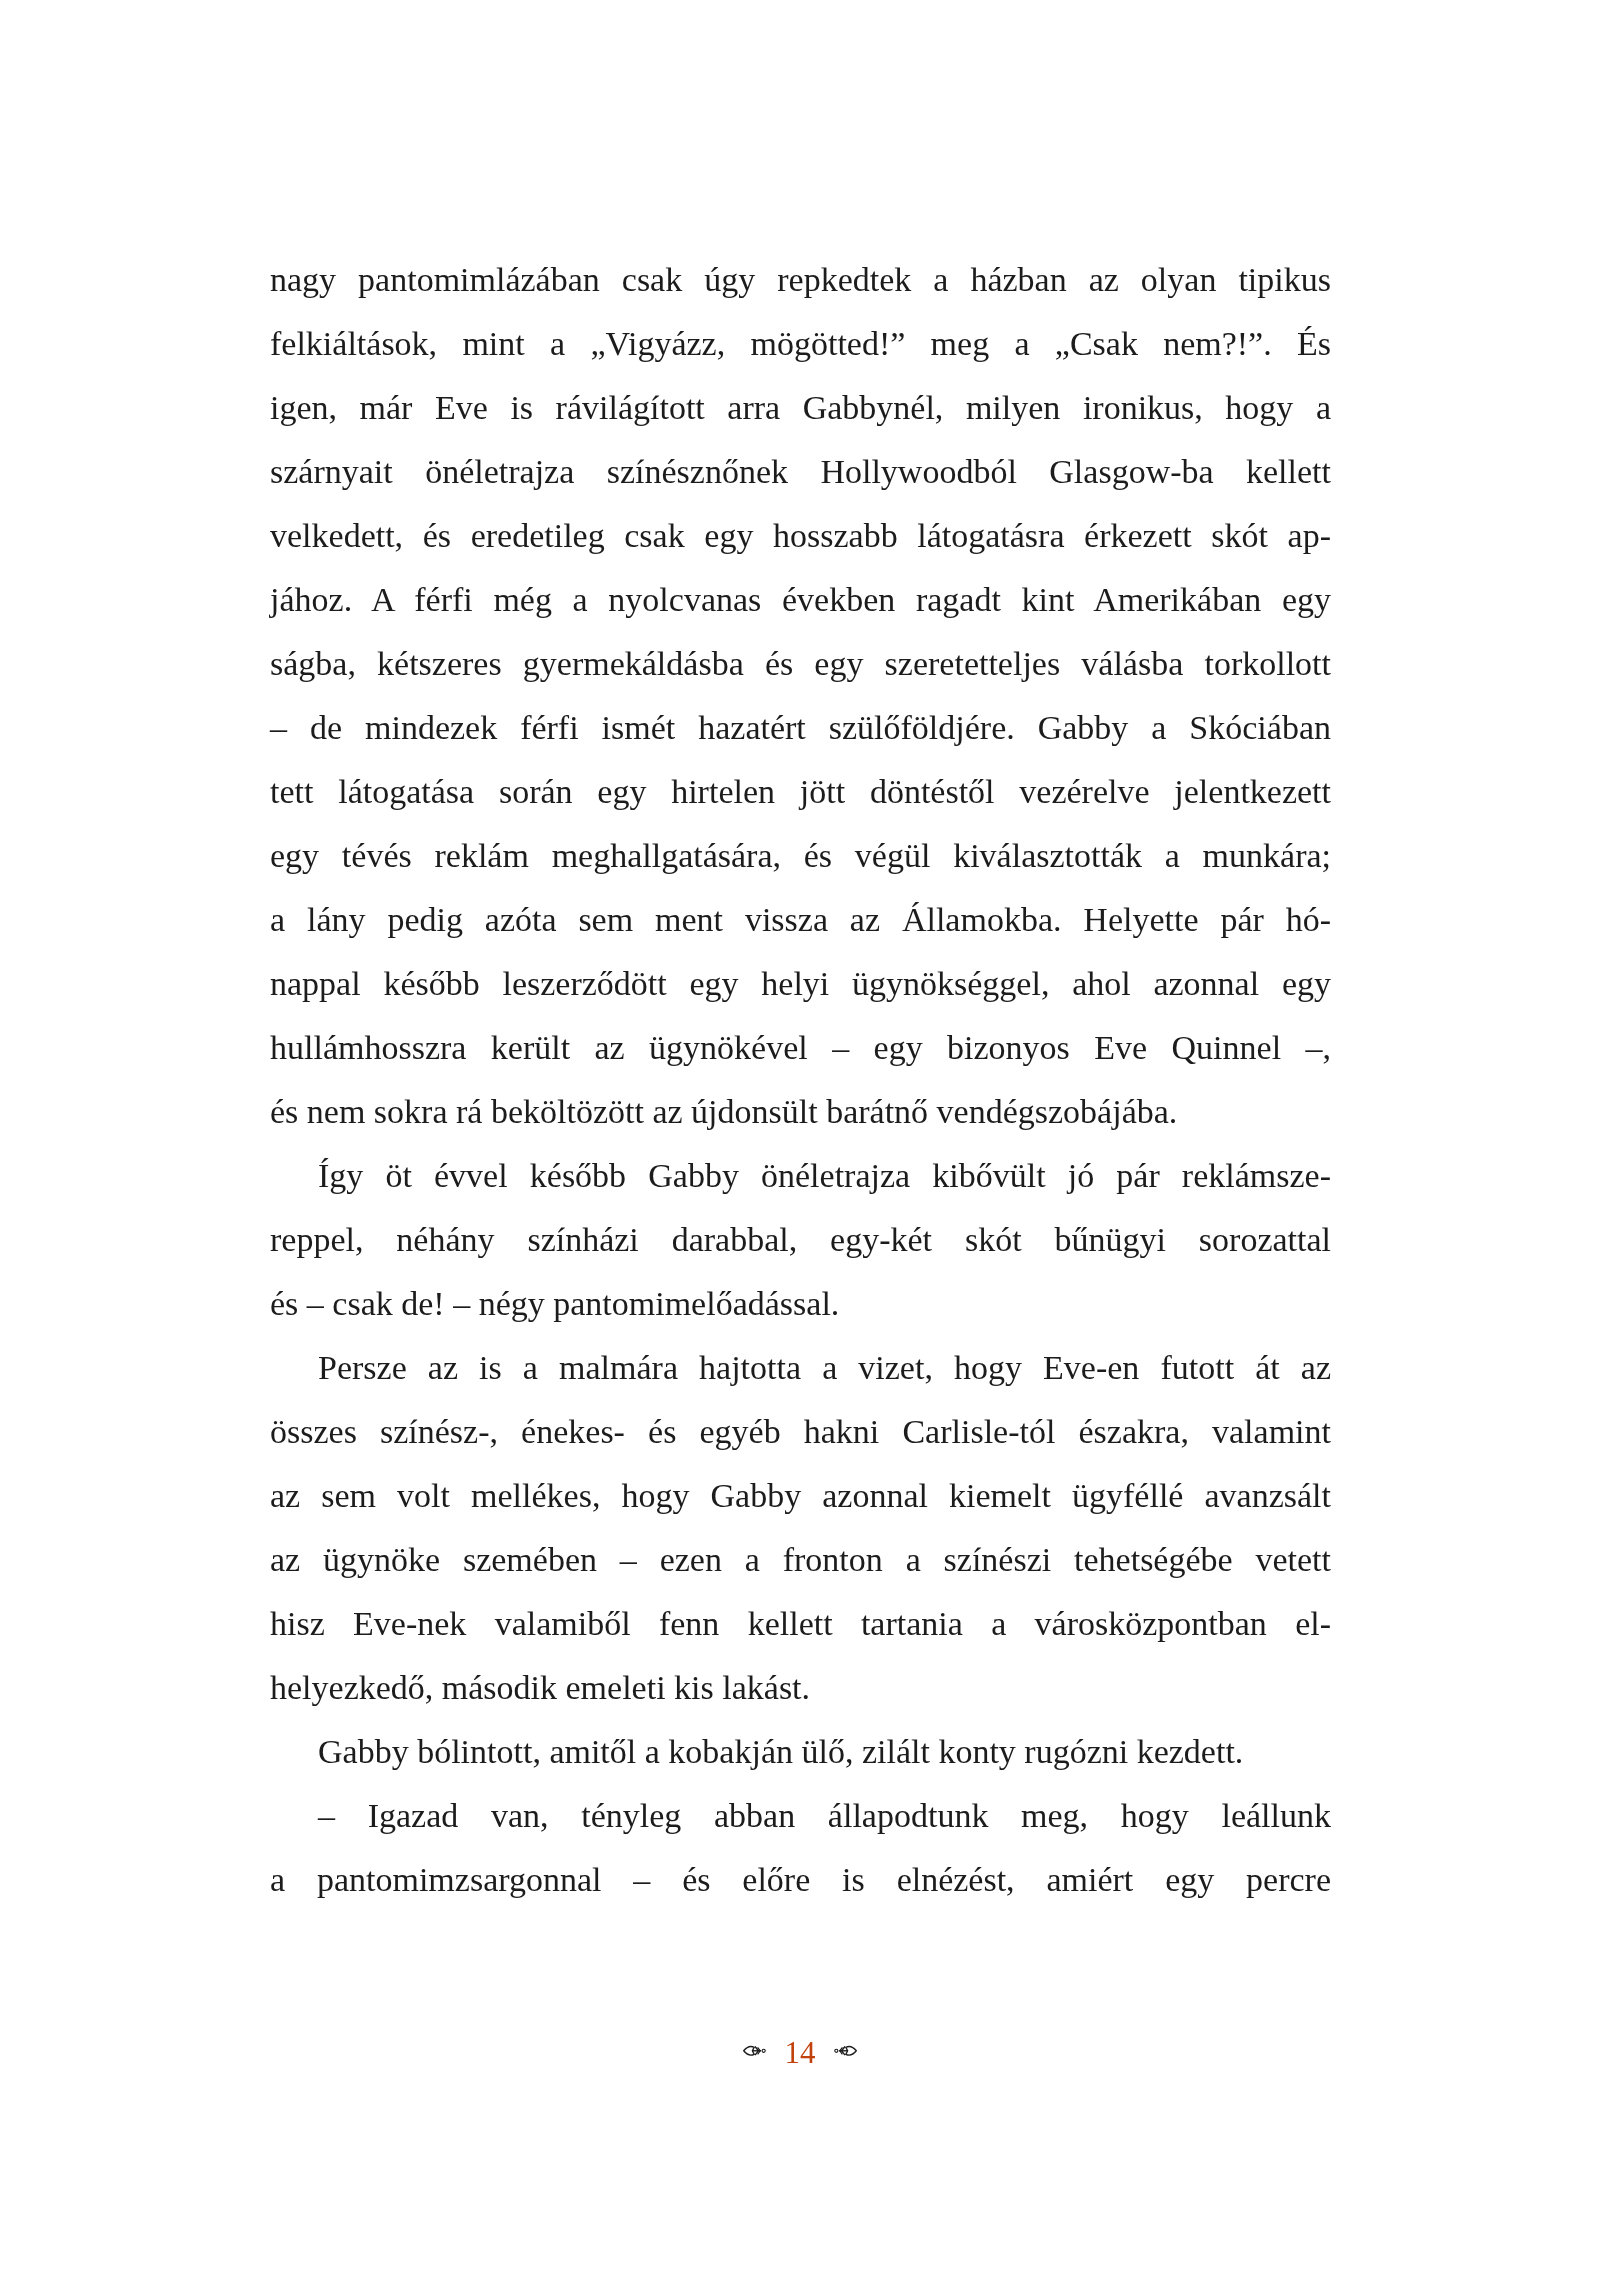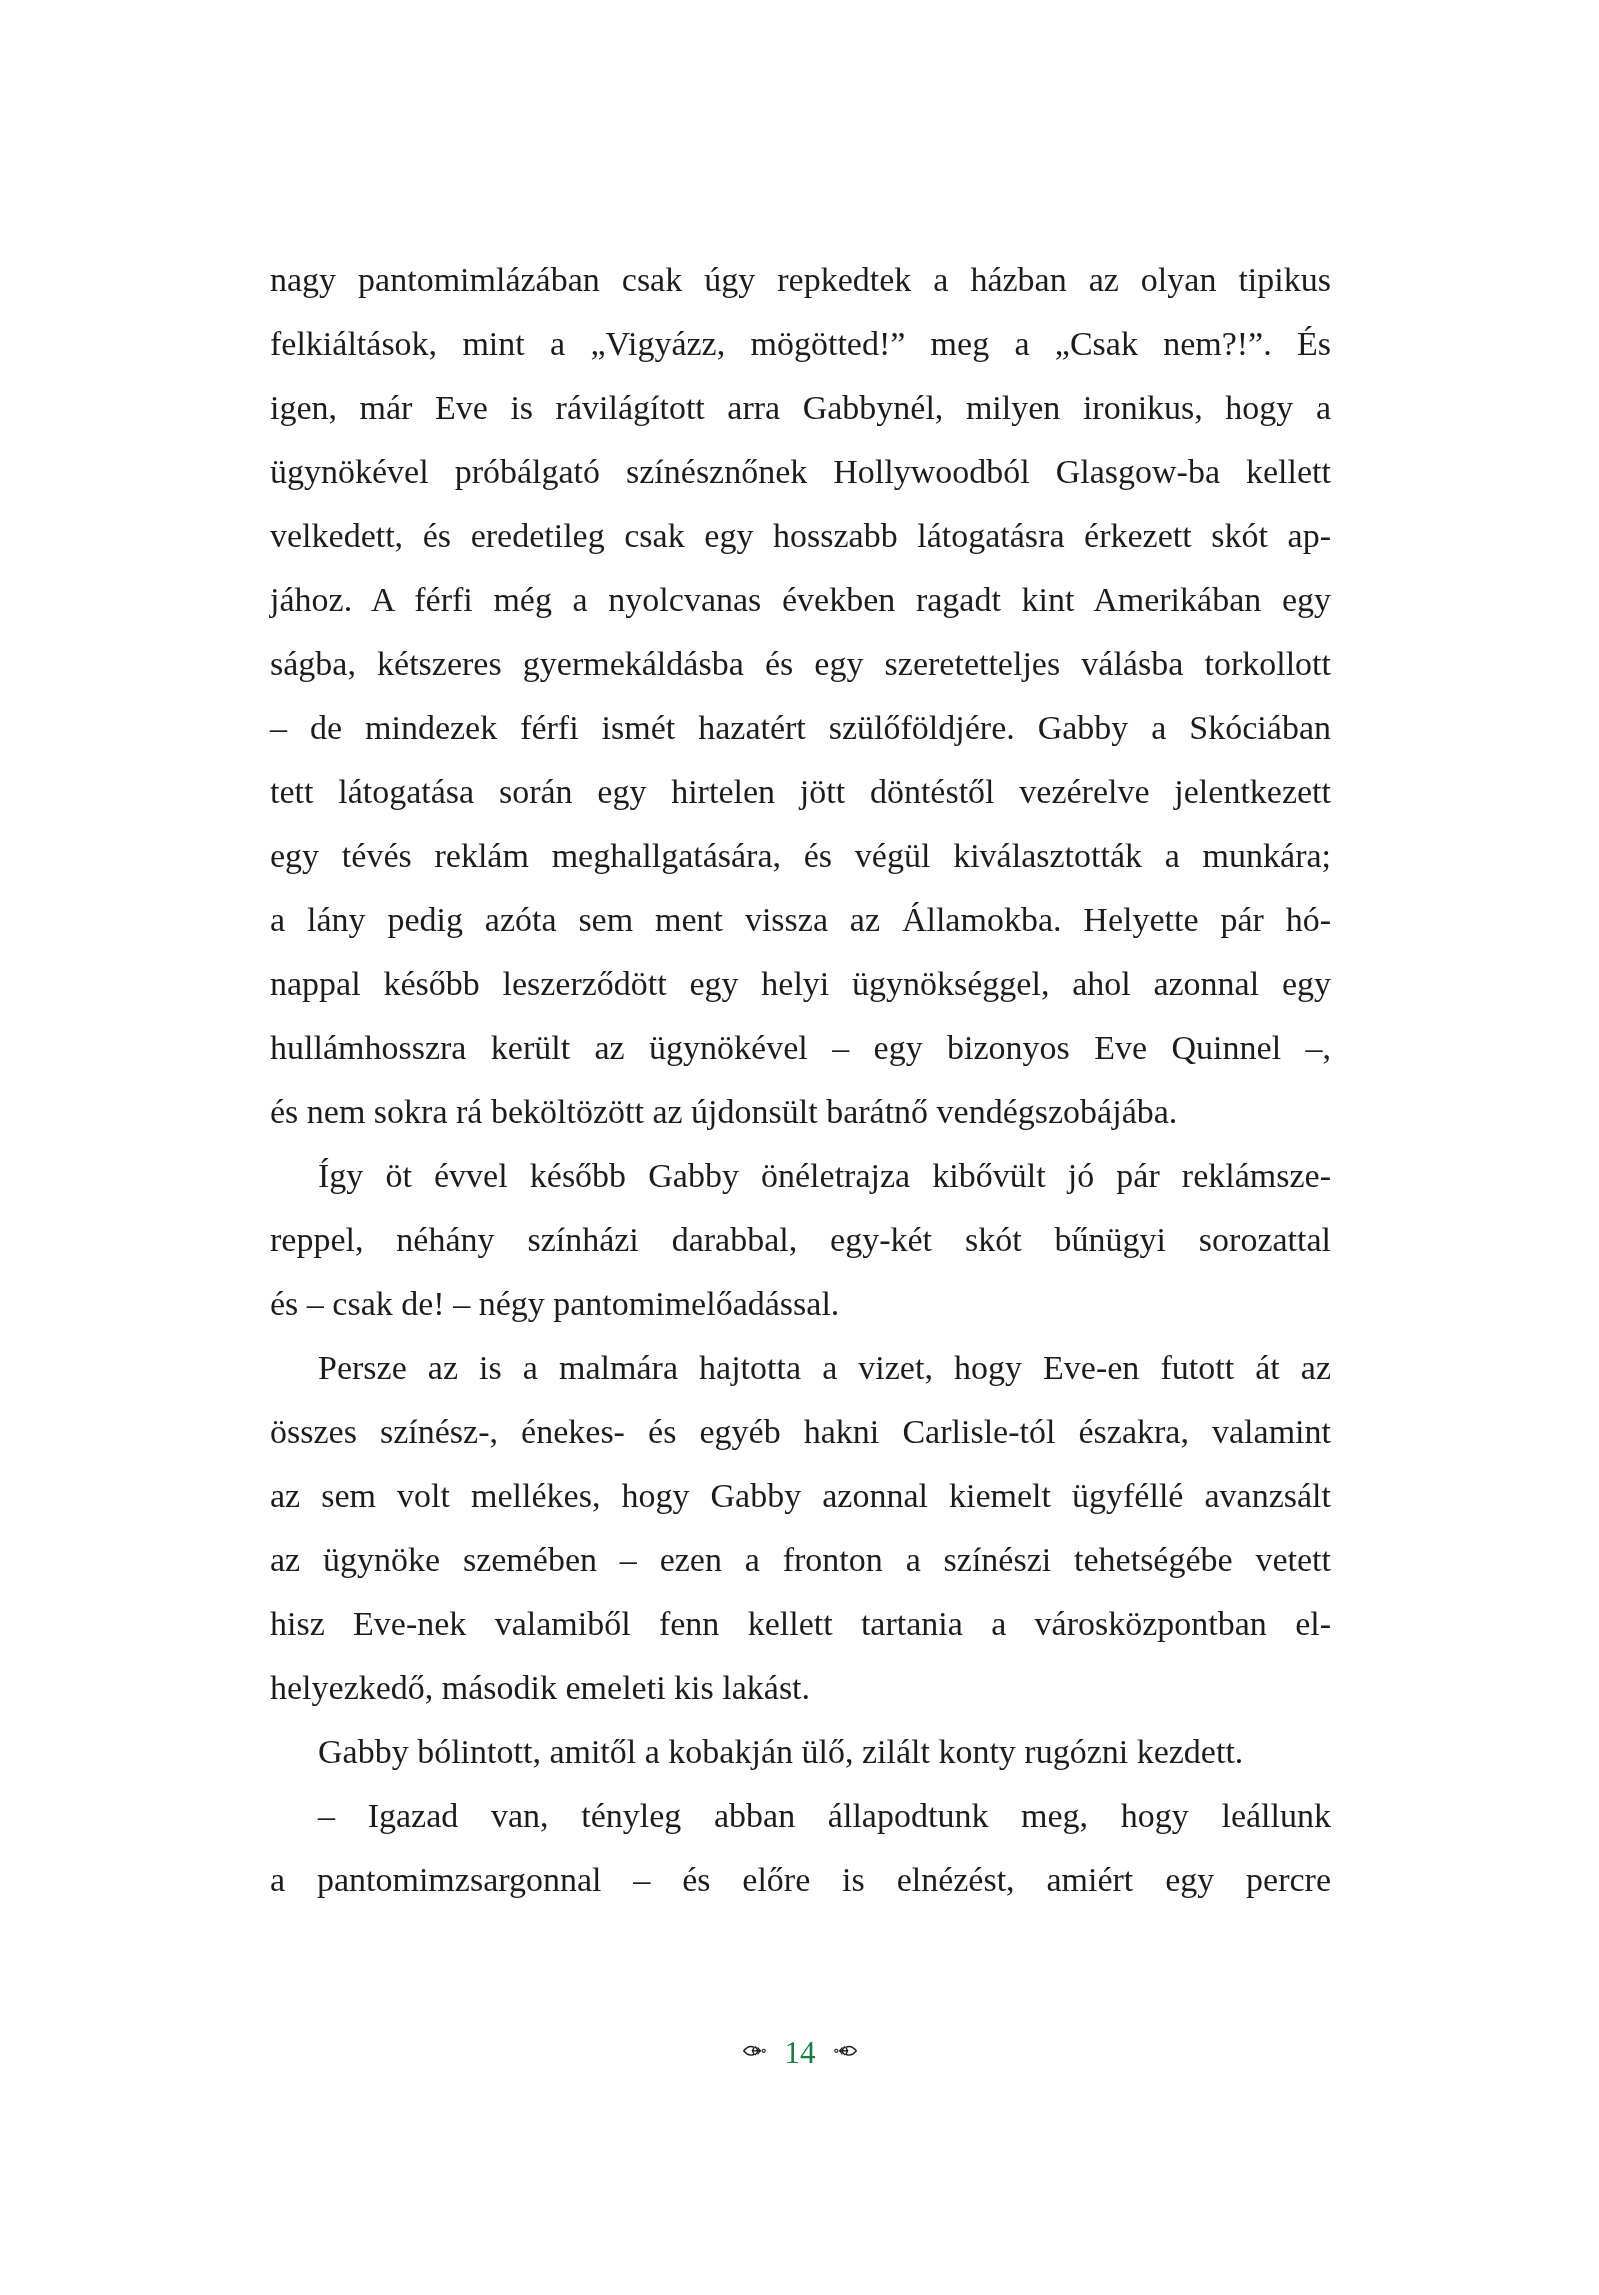--- a/index.html
+++ b/index.html
@@ -51,21 +51,21 @@
   }
   .footer {
     position: absolute;
     left: 0;
     width: 1600px;
     top: 2028px;
     text-align: center;
     font-family: "Liberation Serif", "DejaVu Serif", serif;
     font-size: 31px;
     line-height: 43px;
-    color: #15803d;
+    color: #c2410c;
   }
   .footer .ornament {
     display: inline-block;
     width: 26px;
     height: 15.6px;
     vertical-align: middle;
     margin: 0 8.7px;
     position: relative;
     top: -1.7px;
   }
@@ -81,21 +81,21 @@
 </style>
 </head>
 <body>
 
 <div class="page">
   <div class="text-block" id="text-block">
       <div class="para">
         <span class="line">nagy pantomimlázában csak úgy repkedtek a házban az olyan tipikus</span>
         <span class="line">felkiáltások, mint a „Vigyázz, mögötted!” meg a „Csak nem?!”. És</span>
         <span class="line">igen, már Eve is rávilágított arra Gabbynél, milyen ironikus, hogy a</span>
-        <span class="line">ügynökével próbálgató színésznőnek Hollywoodból Glasgow-ba kellett</span>
+        <span class="line">szárnyait önéletrajza színésznőnek Hollywoodból Glasgow-ba kellett</span>
         <span class="line">velkedett, és eredetileg csak egy hosszabb látogatásra érkezett skót ap-</span>
         <span class="line">jához. A férfi még a nyolcvanas években ragadt kint Amerikában egy</span>
         <span class="line">ságba, kétszeres gyermekáldásba és egy szeretetteljes válásba torkollott</span>
         <span class="line">– de mindezek férfi ismét hazatért szülőföldjére. Gabby a Skóciában</span>
         <span class="line">tett látogatása során egy hirtelen jött döntéstől vezérelve jelentkezett</span>
         <span class="line">egy tévés reklám meghallgatására, és végül kiválasztották a munkára;</span>
         <span class="line">a lány pedig azóta sem ment vissza az Államokba. Helyette pár hó-</span>
         <span class="line">nappal később leszerződött egy helyi ügynökséggel, ahol azonnal egy</span>
         <span class="line">hullámhosszra került az ügynökével – egy bizonyos Eve Quinnel –,</span>
         <span class="line last">és nem sokra rá beköltözött az újdonsült barátnő vendégszobájába.</span>

